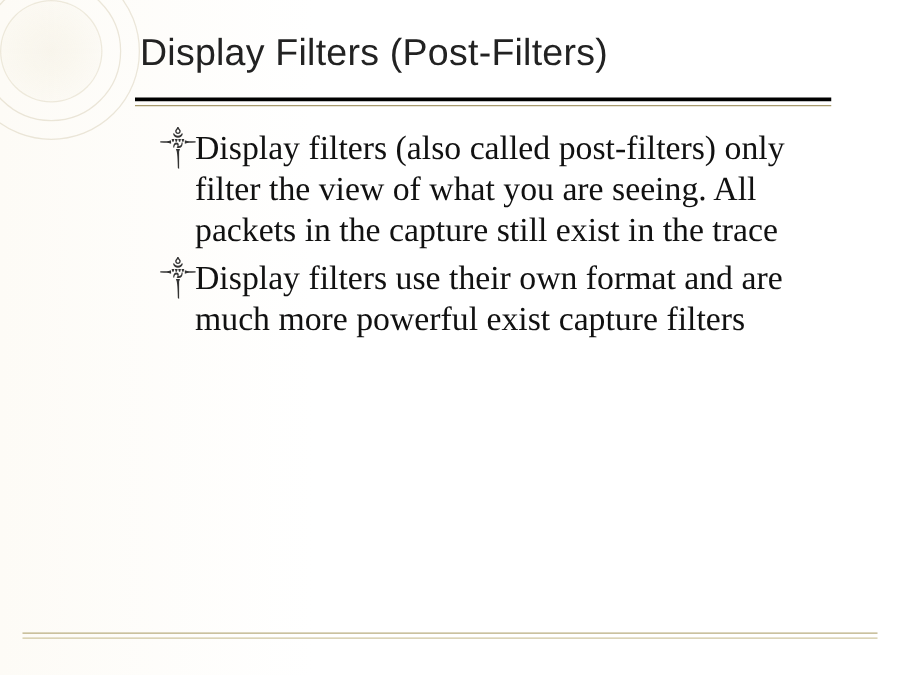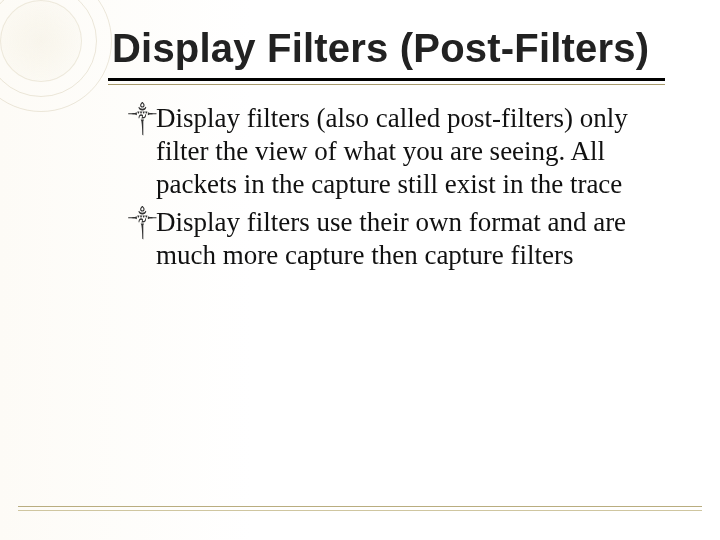--- a/index.html
+++ b/index.html
@@ -35,23 +35,23 @@
   .ring.r2 { width: 110px; height: 110px; top: 25px; left: 25px; }
   .ring.r3 { width: 80px;  height: 80px;  top: 40px; left: 40px;
              background: radial-gradient(circle, rgba(220,210,170,0.15) 0%, rgba(220,210,170,0.05) 70%, transparent 100%);
              border: 1px solid rgba(180,165,120,0.2); }
 
   .title {
     position: absolute;
     top: 26px;
     left: 112px;
     right: 60px;
-    font-size: 40px;
+    font-size: 30px;
     color: #222;
-    font-weight: 700;
+    font-weight: 400;
     letter-spacing: 0.2px;
   }
   .title-underline {
     position: absolute;
     top: 78px;
     left: 108px;
     right: 55px;
     height: 6px;
   }
   .title-underline .line-thick {
@@ -141,21 +141,21 @@
 
   <div class="content">
 
     <div class="bullet-item">
       <span class="bullet-glyph">༒</span>
       <span class="bullet-text">Display filters (also called post-filters) only filter the view of what you are seeing.  All packets in the capture still exist in the trace</span>
     </div>
 
     <div class="bullet-item">
       <span class="bullet-glyph">༒</span>
-      <span class="bullet-text">Display filters use their own format and are much more capture then capture filters</span>
+      <span class="bullet-text">Display filters use their own format and are much more powerful exist capture filters</span>
     </div>
 
   </div>
 
   <div class="bottom-deco">
     <div class="b-thin"></div>
     <div class="b-thick"></div>
   </div>
 
 </div>

